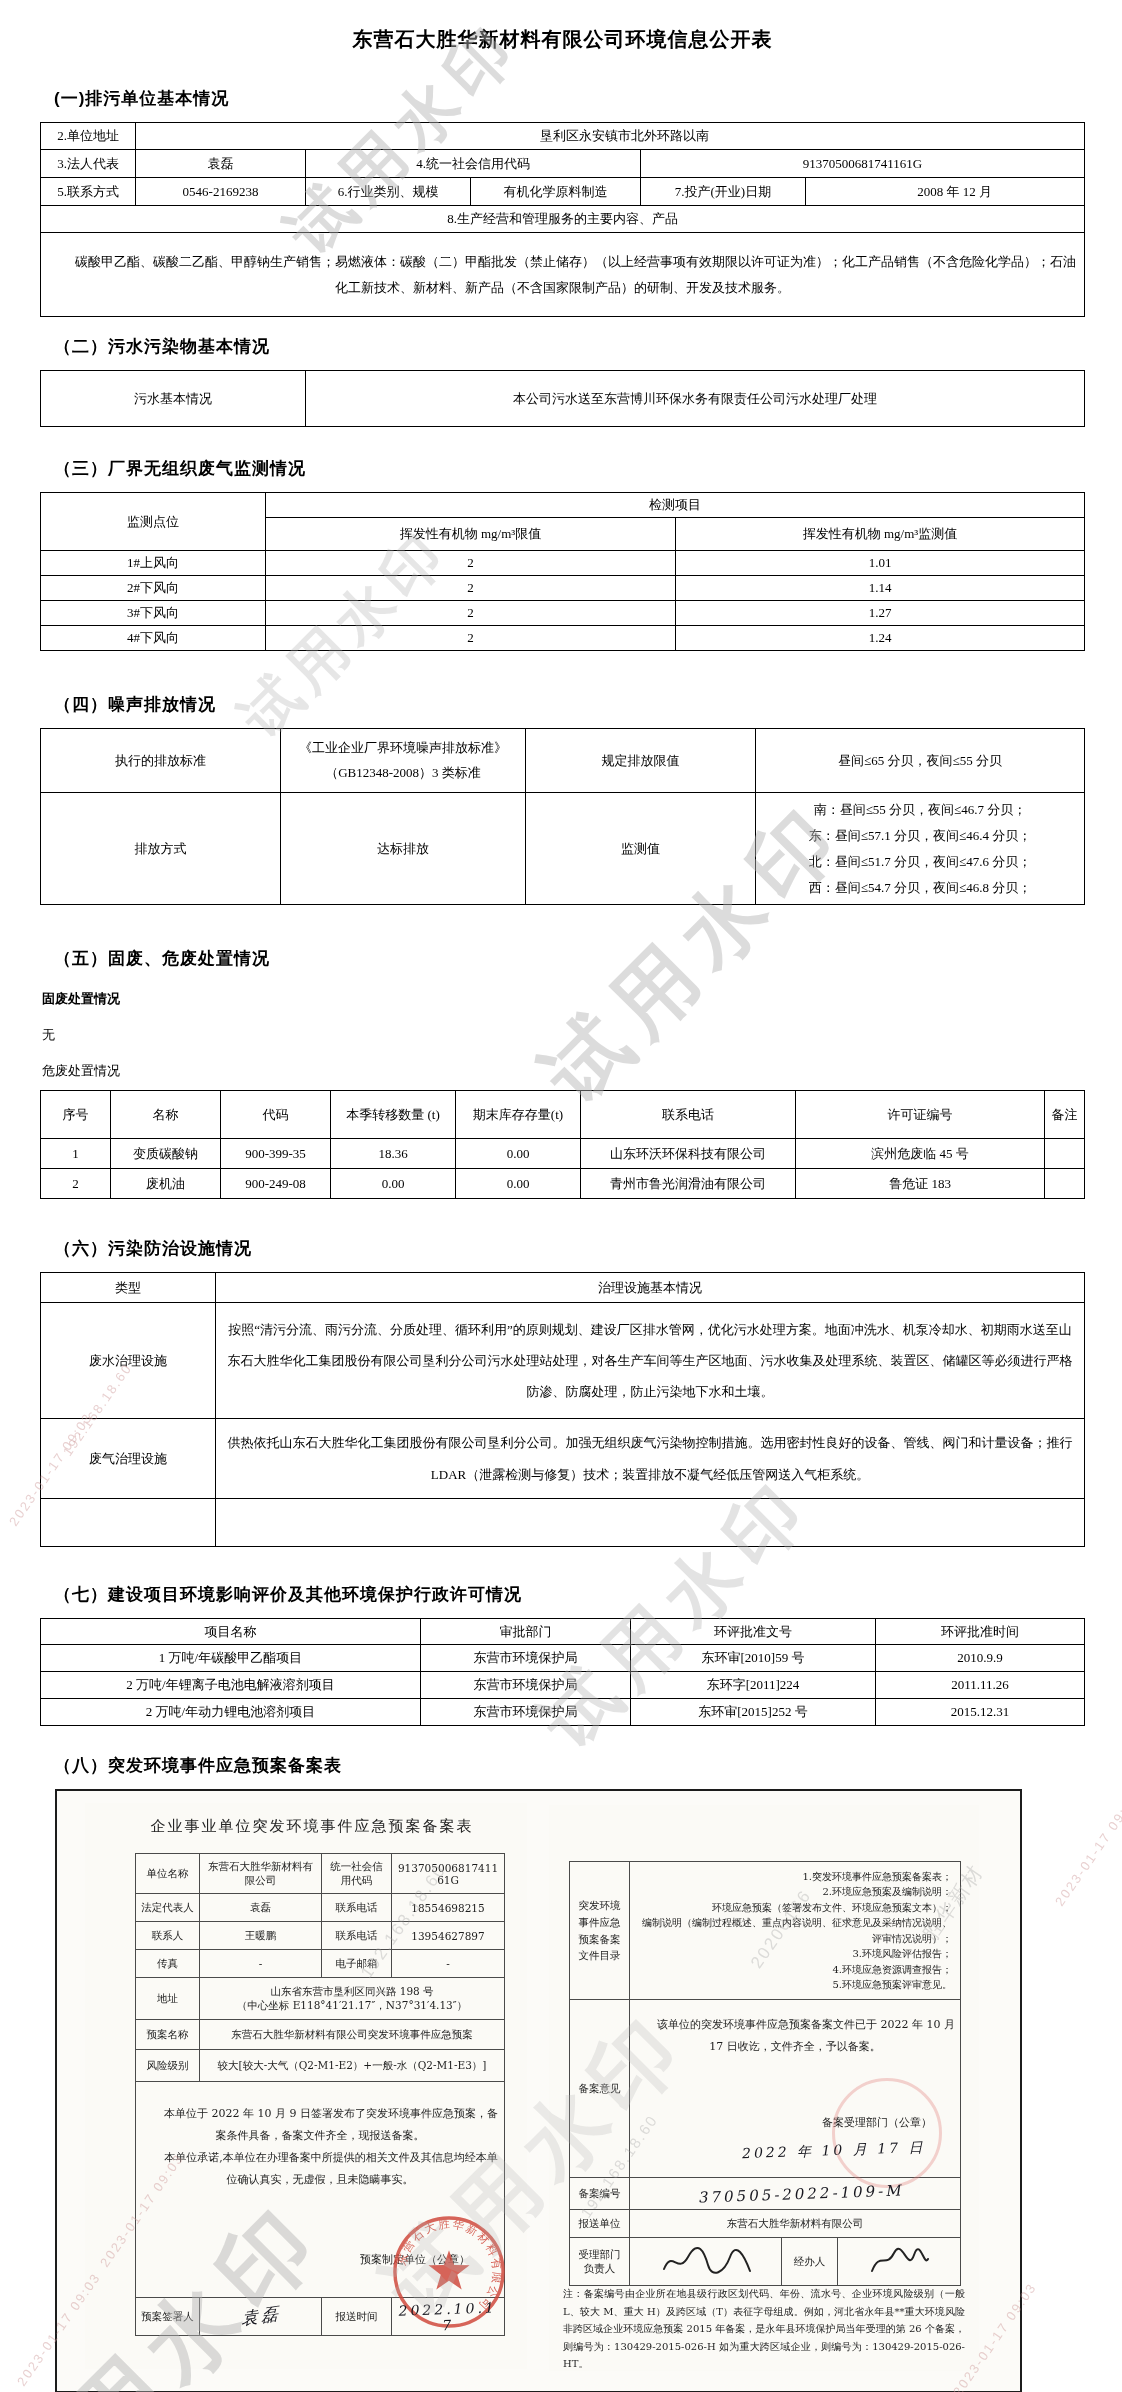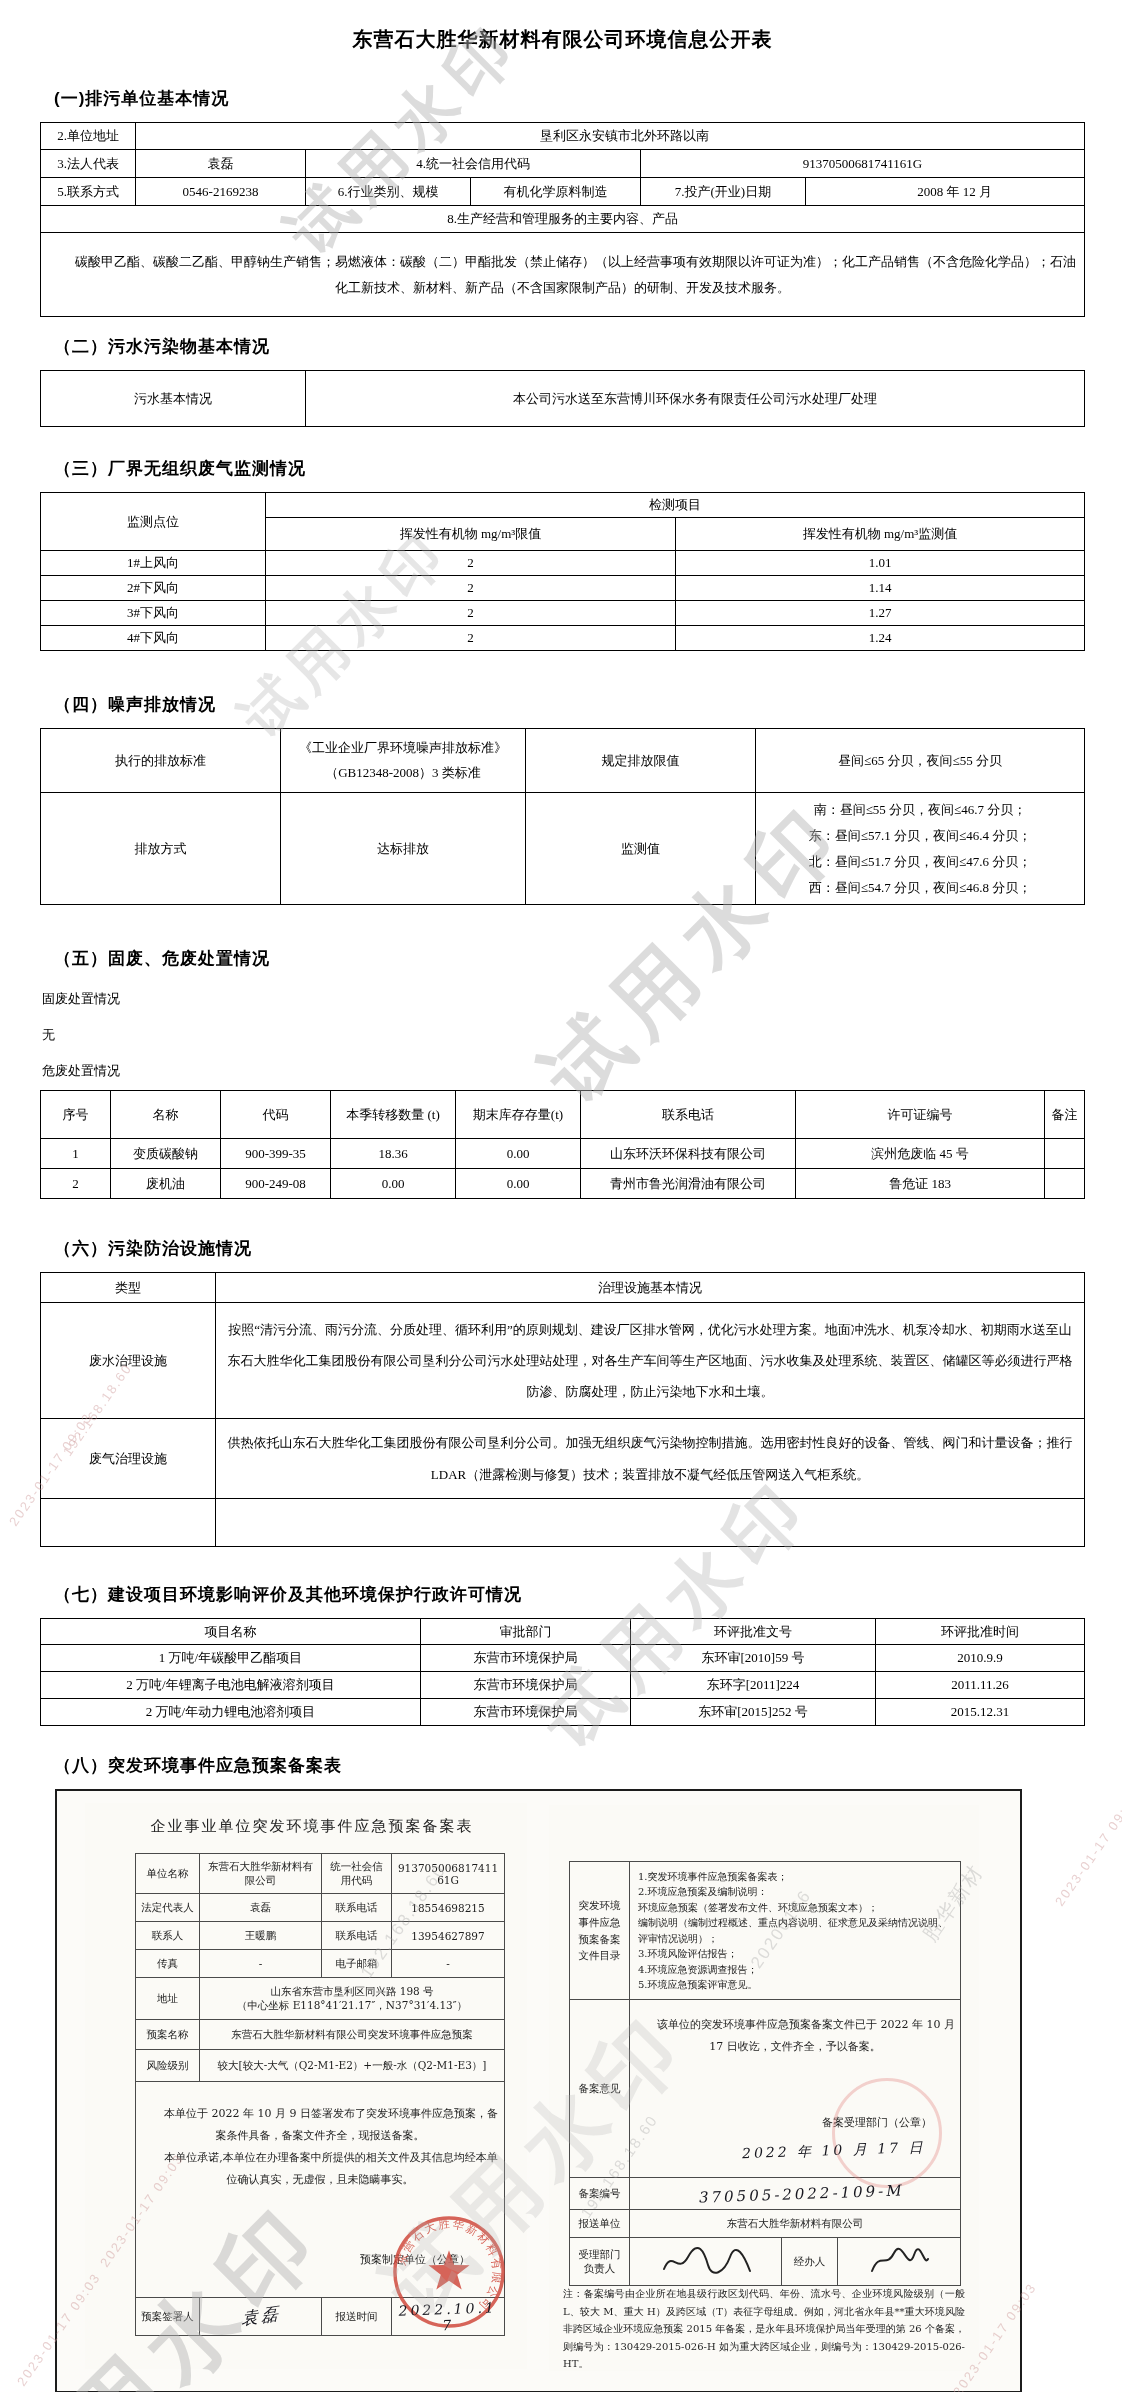--- a/index.html
+++ b/index.html
@@ -38,21 +38,21 @@
            text-align:justify;color:#222;}
   .decl-cell{position:relative;text-align:left;padding:8px 10px 4px 10px;line-height:2;font-size:11px;}
   .seal-label{text-align:right;margin:58px 30px 6px 0;}
   .seal{position:absolute;right:-4px;bottom:-34px;opacity:0.82;}
   .faint-seal{position:absolute;right:18px;top:78px;width:104px;height:104px;border-radius:50%;
               border:3px solid rgba(225,130,125,0.35);}
   .hand{display:inline-block;font-style:italic;transform:rotate(-3deg);color:#17171f;
         font-family:"DejaVu Serif",serif;}
   .hand.sig{font-size:17px;transform:rotate(-8deg) skewX(-8deg);letter-spacing:3px;}
   .hand.num{font-size:14px;letter-spacing:3px;transform:rotate(-2deg);}
-  .dirline{text-align:left;font-size:10px;line-height:1.55;}
+  .dirline{text-align:right;font-size:10px;line-height:1.55;}
   .op-cell{text-align:left;font-size:11px;line-height:2;padding:8px 10px;position:relative;}
   .accept-label{text-align:right;margin:54px 24px 2px 0;}
   .accept-date{text-align:right;margin-right:30px;}
   .sig-svg{vertical-align:middle;}
 </style>
 </head>
 <body>
 
 <div class="page">
 
@@ -189,21 +189,21 @@
           <div>南：昼间≤55 分贝，夜间≤46.7 分贝；</div>
           <div>东：昼间≤57.1 分贝，夜间≤46.4 分贝；</div>
           <div>北：昼间≤51.7 分贝，夜间≤47.6 分贝；</div>
           <div>西：昼间≤54.7 分贝，夜间≤46.8 分贝；</div>
         </td>
       </tr>
     </tbody>
       </table>
 
     <div class="sec" style="margin-top:42px;">（五）固废、危废处置情况</div>
-    <div class="plain" style="margin-top:20px;">固废处置情况</div>
+    <div class="plain" style="margin-top:20px;font-weight:bold;">固废处置情况</div>
     <div class="plain" style="margin-top:18px;">无</div>
     <div class="plain" style="margin-top:18px;margin-bottom:10px;">危废处置情况</div>
     <table class="t">
       <colgroup>
           <col style="width:70px">
           <col style="width:110px">
           <col style="width:110px">
           <col style="width:125px">
           <col style="width:125px">
           <col style="width:215px">

